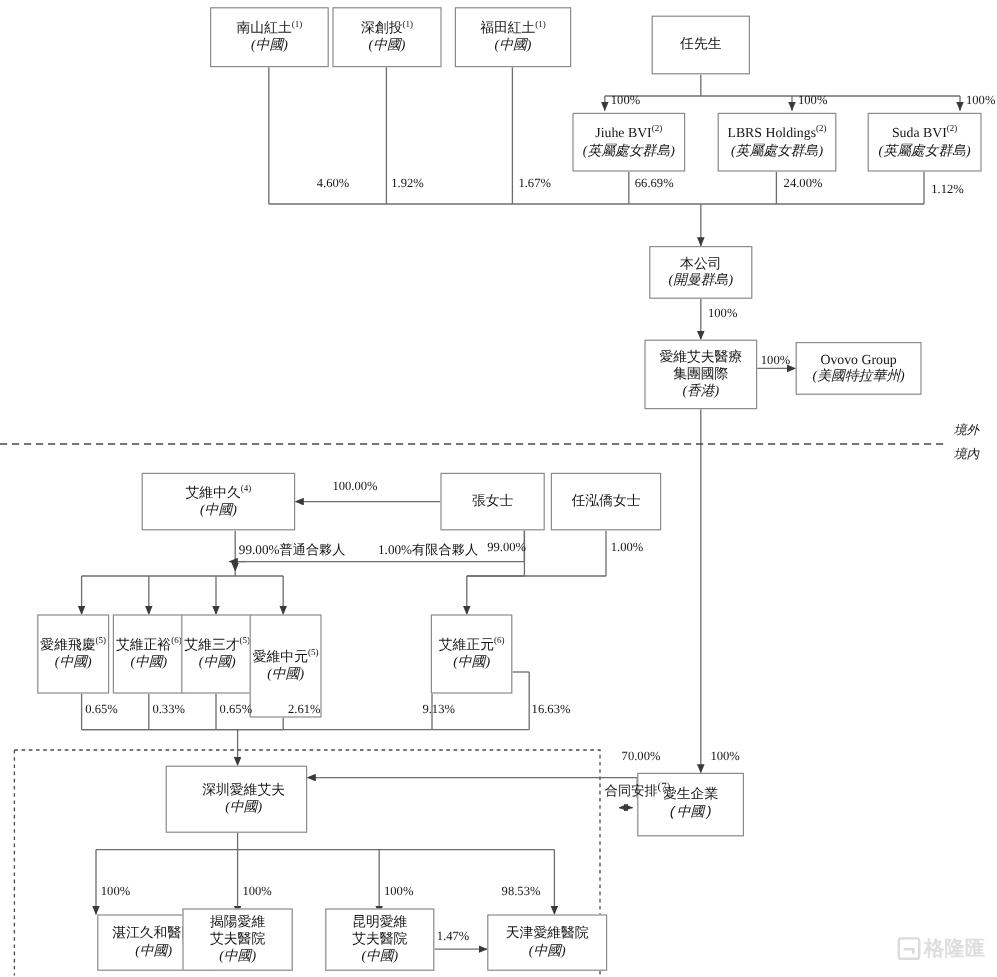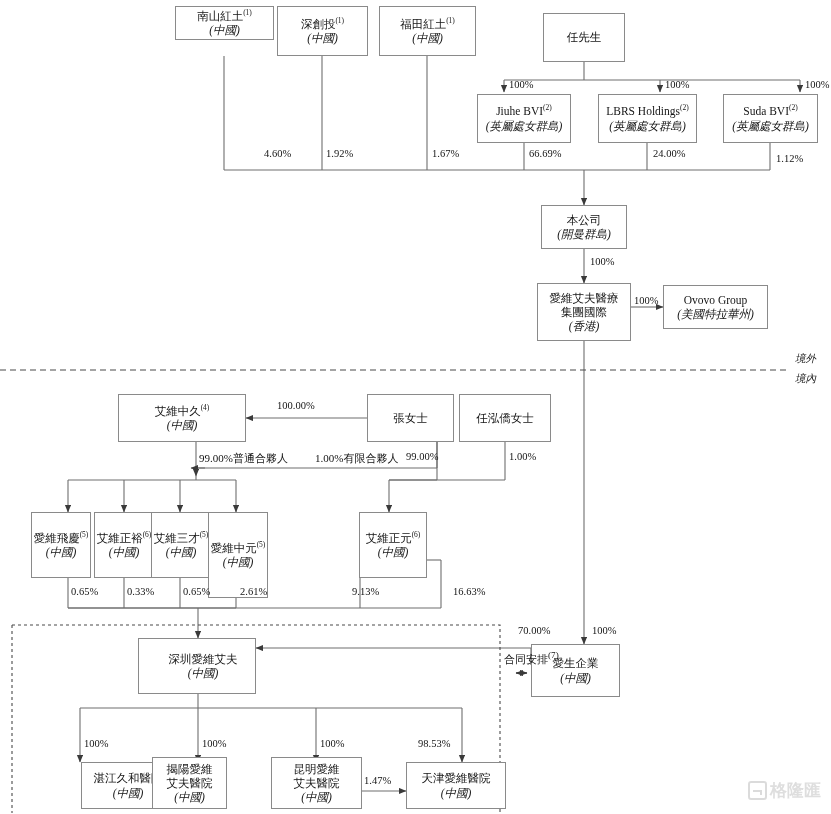--- a/index.html
+++ b/index.html
@@ -199,21 +199,21 @@
 
     <g stroke="#4a4a4a" stroke-width="1.1" fill="none" stroke-dasharray="3,3">
       <path d="M12,625 L500,625 L500,813 M12,625 L12,813"></path>
     </g>
 
     <g stroke="#4a4a4a" stroke-width="1.1" fill="none" stroke-dasharray="6,4">
       <path d="M0,370 L790,370"></path>
     </g>
   </svg>
 
-  <div class="node" style="left:175px;top:6px;width:99px;height:34px;">
+  <div class="node" style="left:175px;top:6px;width:99px;height:50px;">
     <div class="nm"><span>南山紅土</span><sup>(1)</sup></div>
     <div class="loc">(中國)</div>
   </div>
 
   <div class="node" style="left:277px;top:6px;width:91px;height:50px;font-family:Liberation Serif, serif;">
     <div class="nm"><span>深創投</span><sup>(1)</sup></div>
     <div class="loc">(中國)</div>
   </div>
 
   <div class="node" style="left:379px;top:6px;width:97px;height:50px;">
@@ -292,31 +292,31 @@
   <div class="node" style="left:359px;top:512px;width:68px;height:66px;">
     <div class="nm"><span>艾維正元</span><sup>(6)</sup></div>
     <div class="loc">(中國)</div>
   </div>
 
   <div class="node" style="left:138px;top:638px;width:118px;height:56px;padding-left:12px;">
     <div class="nm">深圳愛維艾夫</div>
     <div class="loc">(中國)</div>
   </div>
 
-  <div class="node" style="left:531px;top:644px;width:89px;height:53px;">
+  <div class="node" style="left:531px;top:644px;width:89px;height:53px;font-family:Liberation Mono, monospace;">
     <div class="nm">愛生企業</div>
     <div class="loc">(中國)</div>
   </div>
 
   <div class="node" style="left:33px;top:762px;width:94px;height:47px;margin-left:48px;">
     <div class="nm">湛江久和醫院</div>
     <div class="loc">(中國)</div>
   </div>
 
-  <div class="node" style="left:152px;top:757px;width:75px;height:52px;">
+  <div class="node" style="left:152px;top:757px;width:92px;height:52px;">
     <div class="nm">揭陽愛維</div>
     <div class="nm">艾夫醫院</div>
     <div class="loc">(中國)</div>
   </div>
 
   <div class="node" style="left:271px;top:757px;width:91px;height:52px;">
     <div class="nm">昆明愛維</div>
     <div class="nm">艾夫醫院</div>
     <div class="loc">(中國)</div>
   </div>
@@ -344,21 +344,21 @@
   <div class="lbl cn" style="left:199px;top:451px;">99.00%普通合夥人</div>
   <div class="lbl cn" style="left:315px;top:451px;">1.00%有限合夥人</div>
   <div class="lbl" style="left:406px;top:451px;">99.00%</div>
   <div class="lbl" style="left:509px;top:451px;">1.00%</div>
 
   <div class="lbl" style="left:71px;top:586px;">0.65%</div>
   <div class="lbl" style="left:127px;top:586px;">0.33%</div>
   <div class="lbl" style="left:183px;top:586px;">0.65%</div>
   <div class="lbl" style="left:240px;top:586px;">2.61%</div>
   <div class="lbl" style="left:352px;top:586px;">9.13%</div>
-  <div class="lbl" style="left:443px;top:586px;padding-left:10px;">16.63%</div>
+  <div class="lbl" style="left:443px;top:586px;">16.63%</div>
 
   <div class="lbl" style="left:518px;top:625px;">70.00%</div>
   <div class="lbl" style="left:592px;top:625px;">100%</div>
   <div class="lbl cn" style="left:504px;top:650px;"><span>合同安排</span><sup>(7)</sup></div>
 
   <div class="lbl" style="left:84px;top:738px;">100%</div>
   <div class="lbl" style="left:202px;top:738px;">100%</div>
   <div class="lbl" style="left:320px;top:738px;">100%</div>
   <div class="lbl" style="left:418px;top:738px;">98.53%</div>
   <div class="lbl" style="left:364px;top:775px;">1.47%</div>

